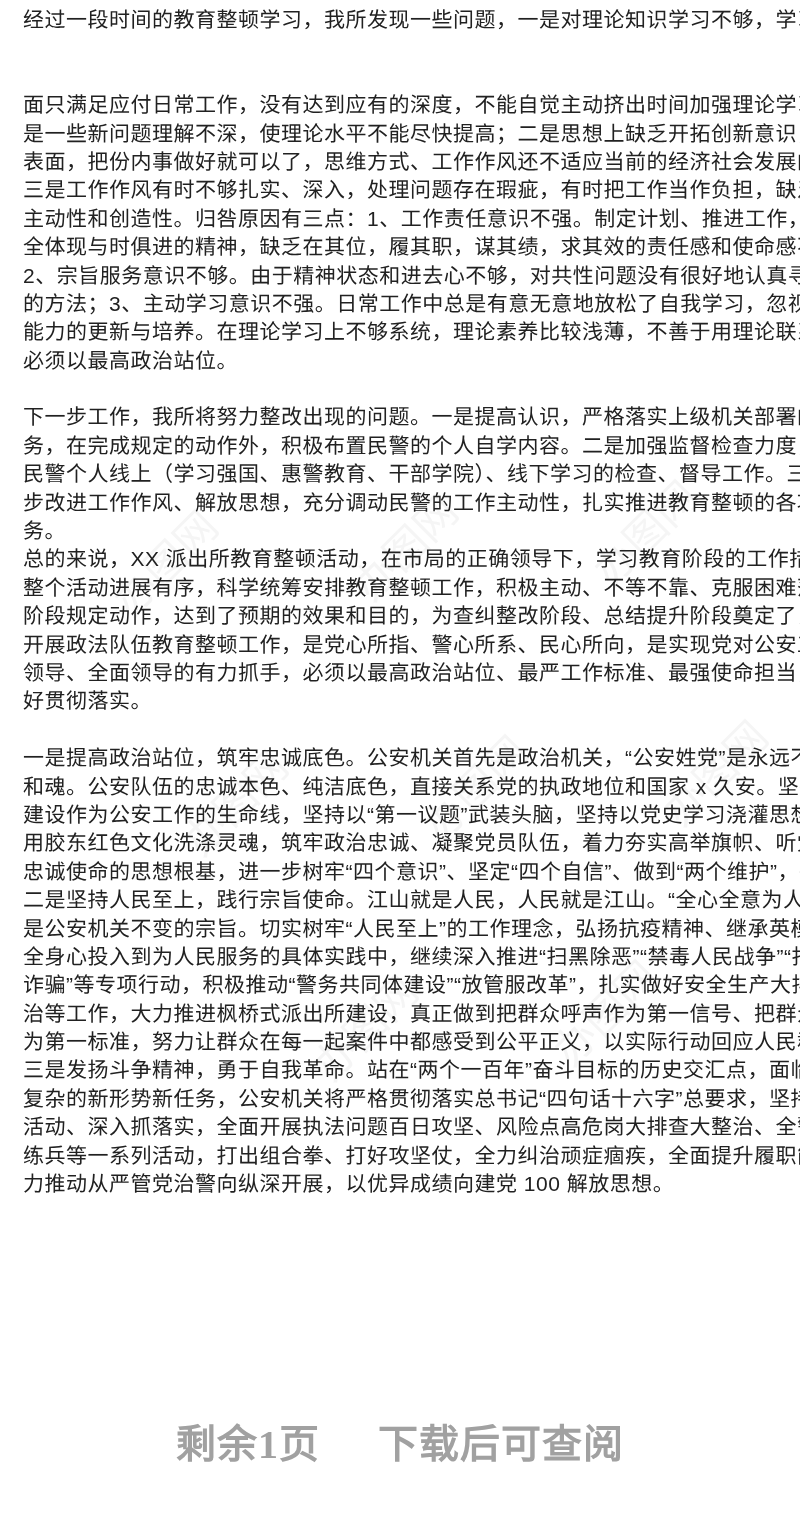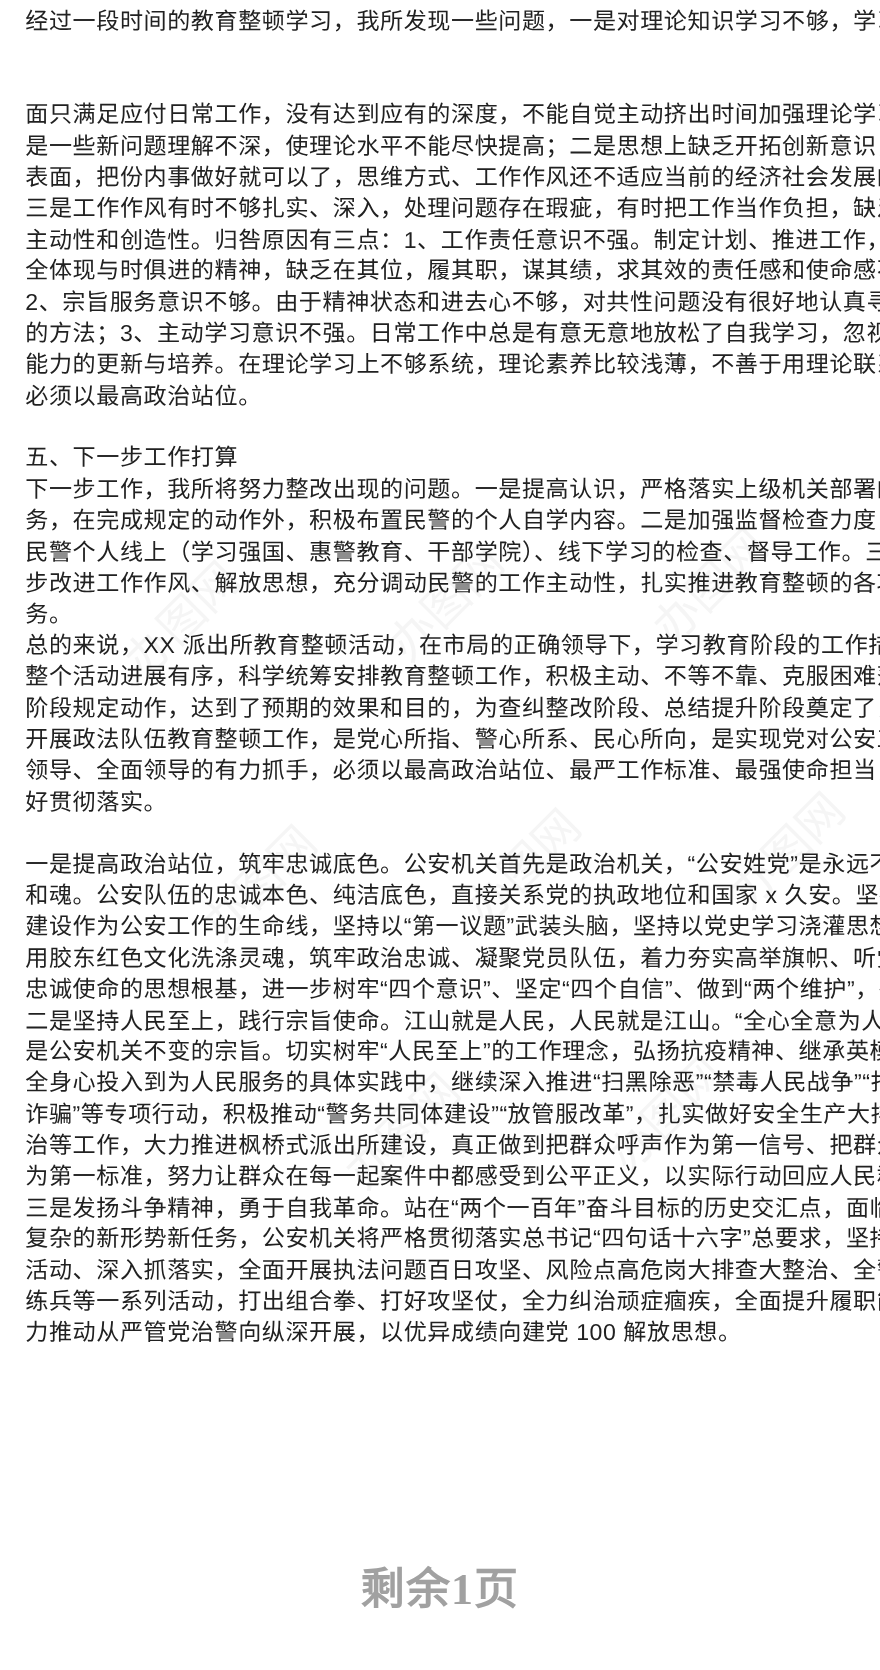--- a/index.html
+++ b/index.html
@@ -92,21 +92,20 @@
       <div class="line">是一些新问题理解不深，使理论水平不能尽快提高；二是思想上缺乏开拓创新意识，只安于</div>
       <div class="line">表面，把份内事做好就可以了，思维方式、工作作风还不适应当前的经济社会发展的新形势；</div>
       <div class="line">三是工作作风有时不够扎实、深入，处理问题存在瑕疵，有时把工作当作负担，缺乏积极性、</div>
       <div class="line">主动性和创造性。归咎原因有三点：1、工作责任意识不强。制定计划、推进工作，没有完</div>
       <div class="line">全体现与时俱进的精神，缺乏在其位，履其职，谋其绩，求其效的责任感和使命感不够强烈；</div>
       <div class="line">2、宗旨服务意识不够。由于精神状态和进去心不够，对共性问题没有很好地认真寻求解决</div>
       <div class="line">的方法；3、主动学习意识不强。日常工作中总是有意无意地放松了自我学习，忽视了知识、</div>
       <div class="line">能力的更新与培养。在理论学习上不够系统，理论素养比较浅薄，不善于用理论联系实际的</div>
       <div class="line">必须以最高政治站位。</div>
       <div class="line blank"></div>
-      <div class="line">五、下一步工作打算</div>
       <div class="line">下一步工作，我所将努力整改出现的问题。一是提高认识，严格落实上级机关部署的学习任</div>
       <div class="line">务，在完成规定的动作外，积极布置民警的个人自学内容。二是加强监督检查力度，加大对</div>
       <div class="line">民警个人线上（学习强国、惠警教育、干部学院）、线下学习的检查、督导工作。三是进一</div>
       <div class="line">步改进工作作风、解放思想，充分调动民警的工作主动性，扎实推进教育整顿的各项工作任</div>
       <div class="line">务。</div>
       <div class="line">总的来说，XX 派出所教育整顿活动，在市局的正确领导下，学习教育阶段的工作措施得力，</div>
       <div class="line">整个活动进展有序，科学统筹安排教育整顿工作，积极主动、不等不靠、克服困难落实第一</div>
       <div class="line">阶段规定动作，达到了预期的效果和目的，为查纠整改阶段、总结提升阶段奠定了良好的基</div>
       <div class="line">开展政法队伍教育整顿工作，是党心所指、警心所系、民心所向，是实现党对公安工作绝对</div>
       <div class="line">领导、全面领导的有力抓手，必须以最高政治站位、最严工作标准、最强使命担当，全力抓</div>
@@ -125,15 +124,16 @@
       <div class="line">为第一标准，努力让群众在每一起案件中都感受到公平正义，以实际行动回应人民群众对美</div>
       <div class="line">三是发扬斗争精神，勇于自我革命。站在“两个一百年”奋斗目标的历史交汇点，面临着艰巨</div>
       <div class="line">复杂的新形势新任务，公安机关将严格贯彻落实总书记“四句话十六字”总要求，坚持开门搞</div>
       <div class="line">活动、深入抓落实，全面开展执法问题百日攻坚、风险点高危岗大排查大整治、全警实战大</div>
       <div class="line">练兵等一系列活动，打出组合拳、打好攻坚仗，全力纠治顽症痼疾，全面提升履职能力，努</div>
       <div class="line">力推动从严管党治警向纵深开展，以优异成绩向建党 100 解放思想。</div>
     </div>
 
   <div class="footer">
     <span>剩余1页</span>
+    <span>下载后可查阅</span>
   </div>
 
 </div>
 
 </body></html>

